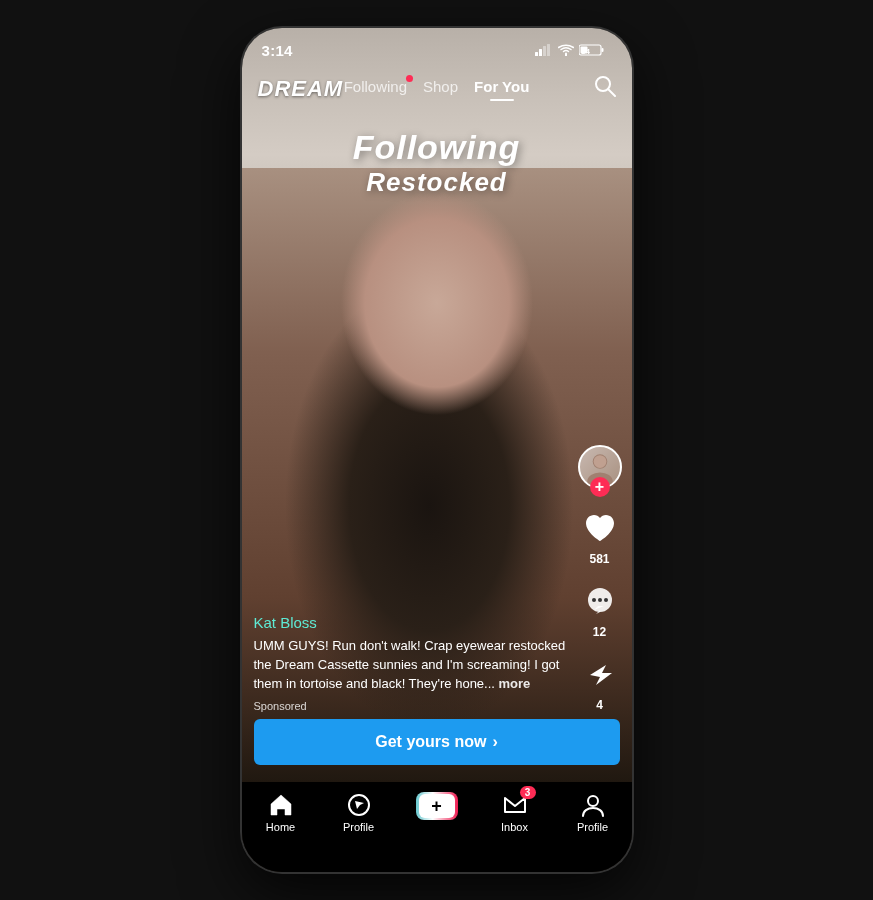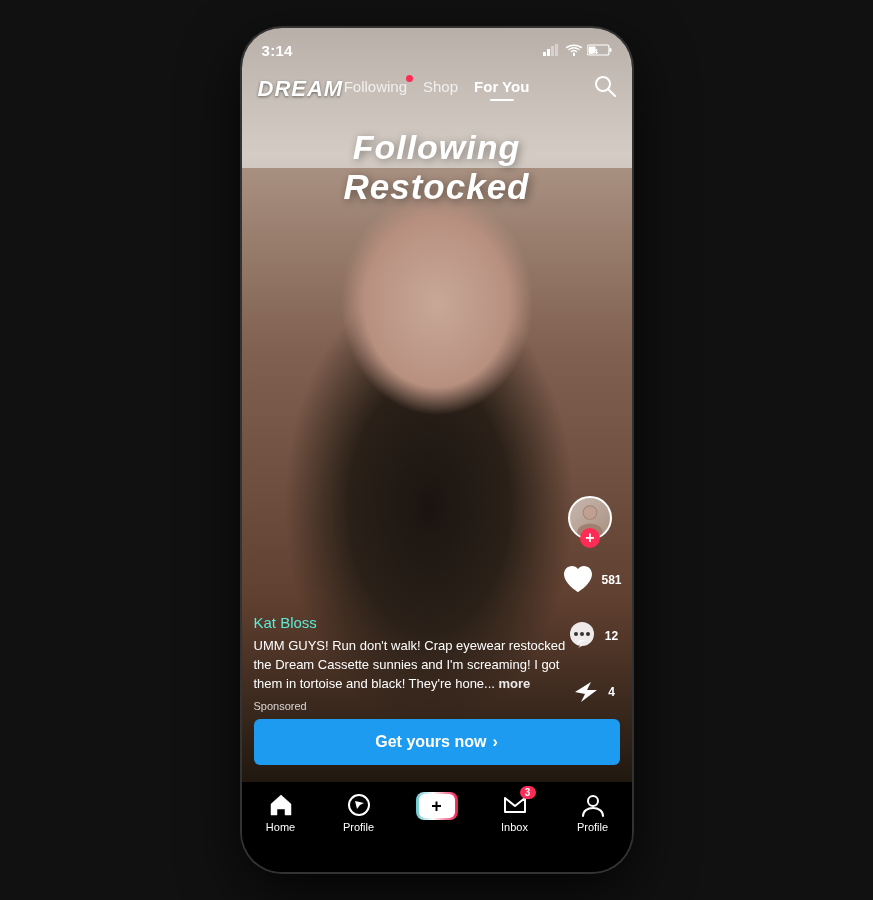--- a/index.html
+++ b/index.html
@@ -34,21 +34,21 @@
         #7a6858 55%,
         #5a4838 65%,
         #4a3828 75%,
         #3a2a20 85%,
         #201810 95%
       );
     }
     
     .status-bar {
       position: absolute;
-      top: 0; left: 0; right: 0;
+      top: 0; left: 0; right: 8px;
       height: 44px;
       display: flex;
       align-items: center;
       justify-content: space-between;
       padding: 0 20px;
       z-index: 100;
     }
     .status-time {
       color: #fff;
       font-size: 15px;
@@ -137,21 +137,21 @@
     .overlay-line1 {
       color: #fff;
       font-size: 34px;
       font-weight: 800;
       font-style: italic;
       text-shadow: 2px 2px 8px rgba(0,0,0,0.4);
       letter-spacing: 1px;
     }
     .overlay-line2 {
       color: #fff;
-      font-size: 35px;
+      font-size: 26px;
       font-weight: 800;
       font-style: italic;
       text-shadow: 2px 2px 8px rgba(0,0,0,0.4);
       letter-spacing: 1px;
     }
     
     .right-actions {
       position: absolute;
       right: 10px;
       bottom: 160px;
@@ -190,21 +190,21 @@
       color: #fff;
       font-size: 16px;
       display: flex;
       align-items: center;
       justify-content: center;
       font-weight: 700;
       line-height: 1;
     }
     .action-btn {
       display: flex;
-      flex-direction: row;
+      flex-direction: column;
       align-items: center;
       gap: 3px;
       cursor: pointer;
     }
     .action-icon {
       width: 40px;
       height: 40px;
       display: flex;
       align-items: center;
       justify-content: center;

